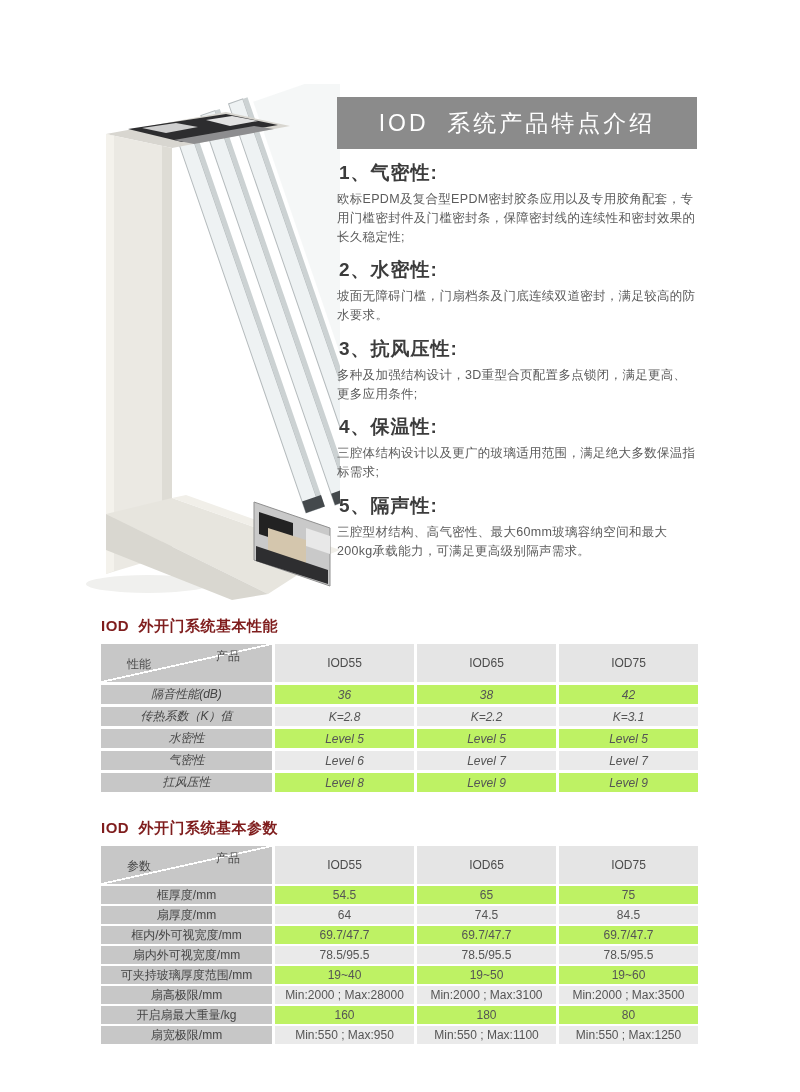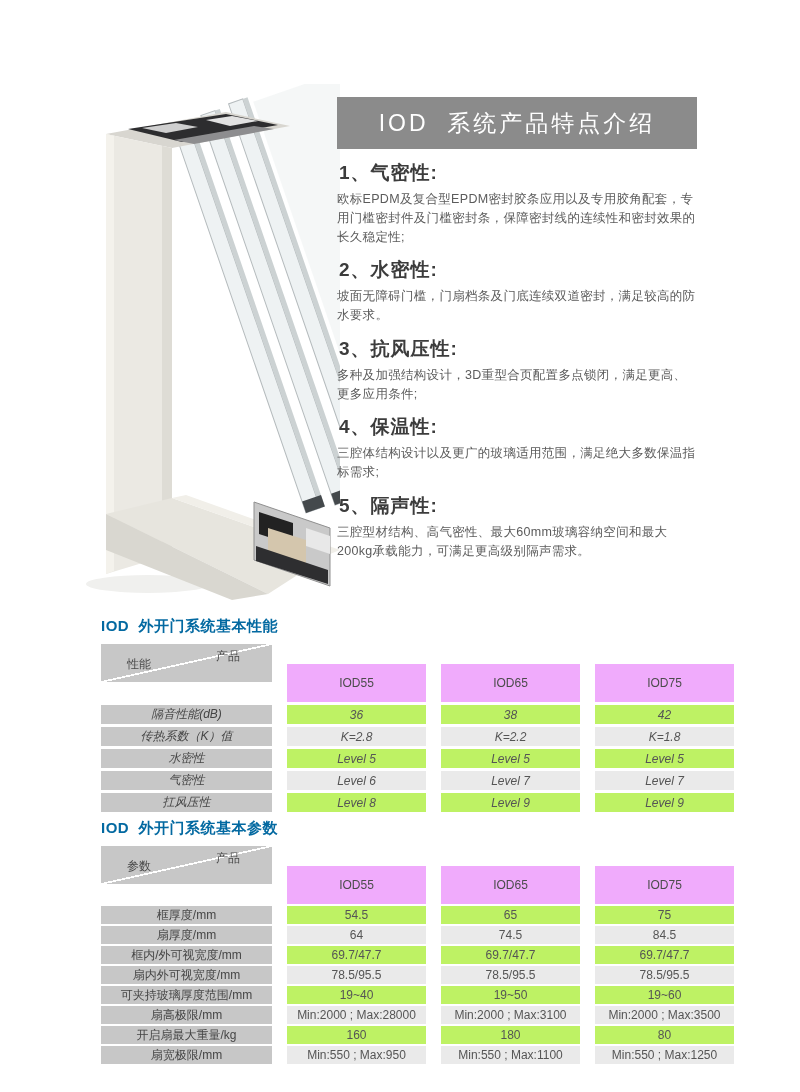--- a/index.html
+++ b/index.html
@@ -20,35 +20,35 @@
   .feature h3{
     margin:0 0 4px 2px;font-size:19px;font-weight:bold;color:#3c3c3c;letter-spacing:1px;
   }
   .feature p{
     margin:0;font-size:12.5px;line-height:1.5;color:#5b5b5b;letter-spacing:0.3px;
   }
   
   .tbl-wrap{position:absolute;left:101px;width:597px;}
   .tbl-wrap.t1{top:617px;}
   .tbl-wrap.t2{top:819px;}
-  .tbl-title{margin:0 0 8px 0;font-size:15px;font-weight:bold;color:#0369a1;letter-spacing:0.5px;white-space:pre;}
+  .tbl-title{margin:0 0 8px 0;font-size:15px;font-weight:bold;color:#7f1d1d;letter-spacing:0.5px;white-space:pre;}
   .tbl{width:597px;}
   .tr{
-    display:grid;grid-template-columns:171px 139px 139px 139px;column-gap:15px;
+    display:grid;grid-template-columns:171px 139px 139px 139px;column-gap:3px;
     margin-bottom:3px;
   }
   .t2 .tr{margin-bottom:2px;}
   .tr.head .cell{height:38px;}
   .t1 .tr:not(.head) .cell{height:19px;font-style:italic;}
   .t2 .tr:not(.head) .cell{height:18px;}
   .cell{
     display:flex;align-items:center;justify-content:center;
     font-size:12px;overflow:hidden;
   }
-  .cell.colh{background:#f0abfc;color:#4c4c4c;margin-top:20px;}
+  .cell.colh{background:#e5e5e5;color:#4c4c4c;}
   .cell.lbl{background:#c7c7c7;color:#454545;}
   .cell.val{background:#bef264;color:#555555;}
   .tr.alt .cell.val{background:#eaeaea;}
   .cell.corner{
     position:relative;
     background:
       linear-gradient(to bottom right, rgba(0,0,0,0) 48.8%, #ffffff 48.8%, #ffffff 51.2%, rgba(0,0,0,0) 51.2%),
       #c7c7c7;
   }
   .cell.corner .c-top{position:absolute;top:4px;right:32px;color:#4a4a4a;}
@@ -148,21 +148,21 @@
       <div class="tr">
         <div class="cell lbl">隔音性能(dB)</div>
         <div class="cell val">36</div>
         <div class="cell val">38</div>
         <div class="cell val">42</div>
       </div>
       <div class="tr alt">
         <div class="cell lbl">传热系数（K）值</div>
         <div class="cell val">K=2.8</div>
         <div class="cell val">K=2.2</div>
-        <div class="cell val">K=1.8</div>
+        <div class="cell val">K=3.1</div>
       </div>
       <div class="tr">
         <div class="cell lbl">水密性</div>
         <div class="cell val">Level 5</div>
         <div class="cell val">Level 5</div>
         <div class="cell val">Level 5</div>
       </div>
       <div class="tr alt">
         <div class="cell lbl">气密性</div>
         <div class="cell val">Level 6</div>

